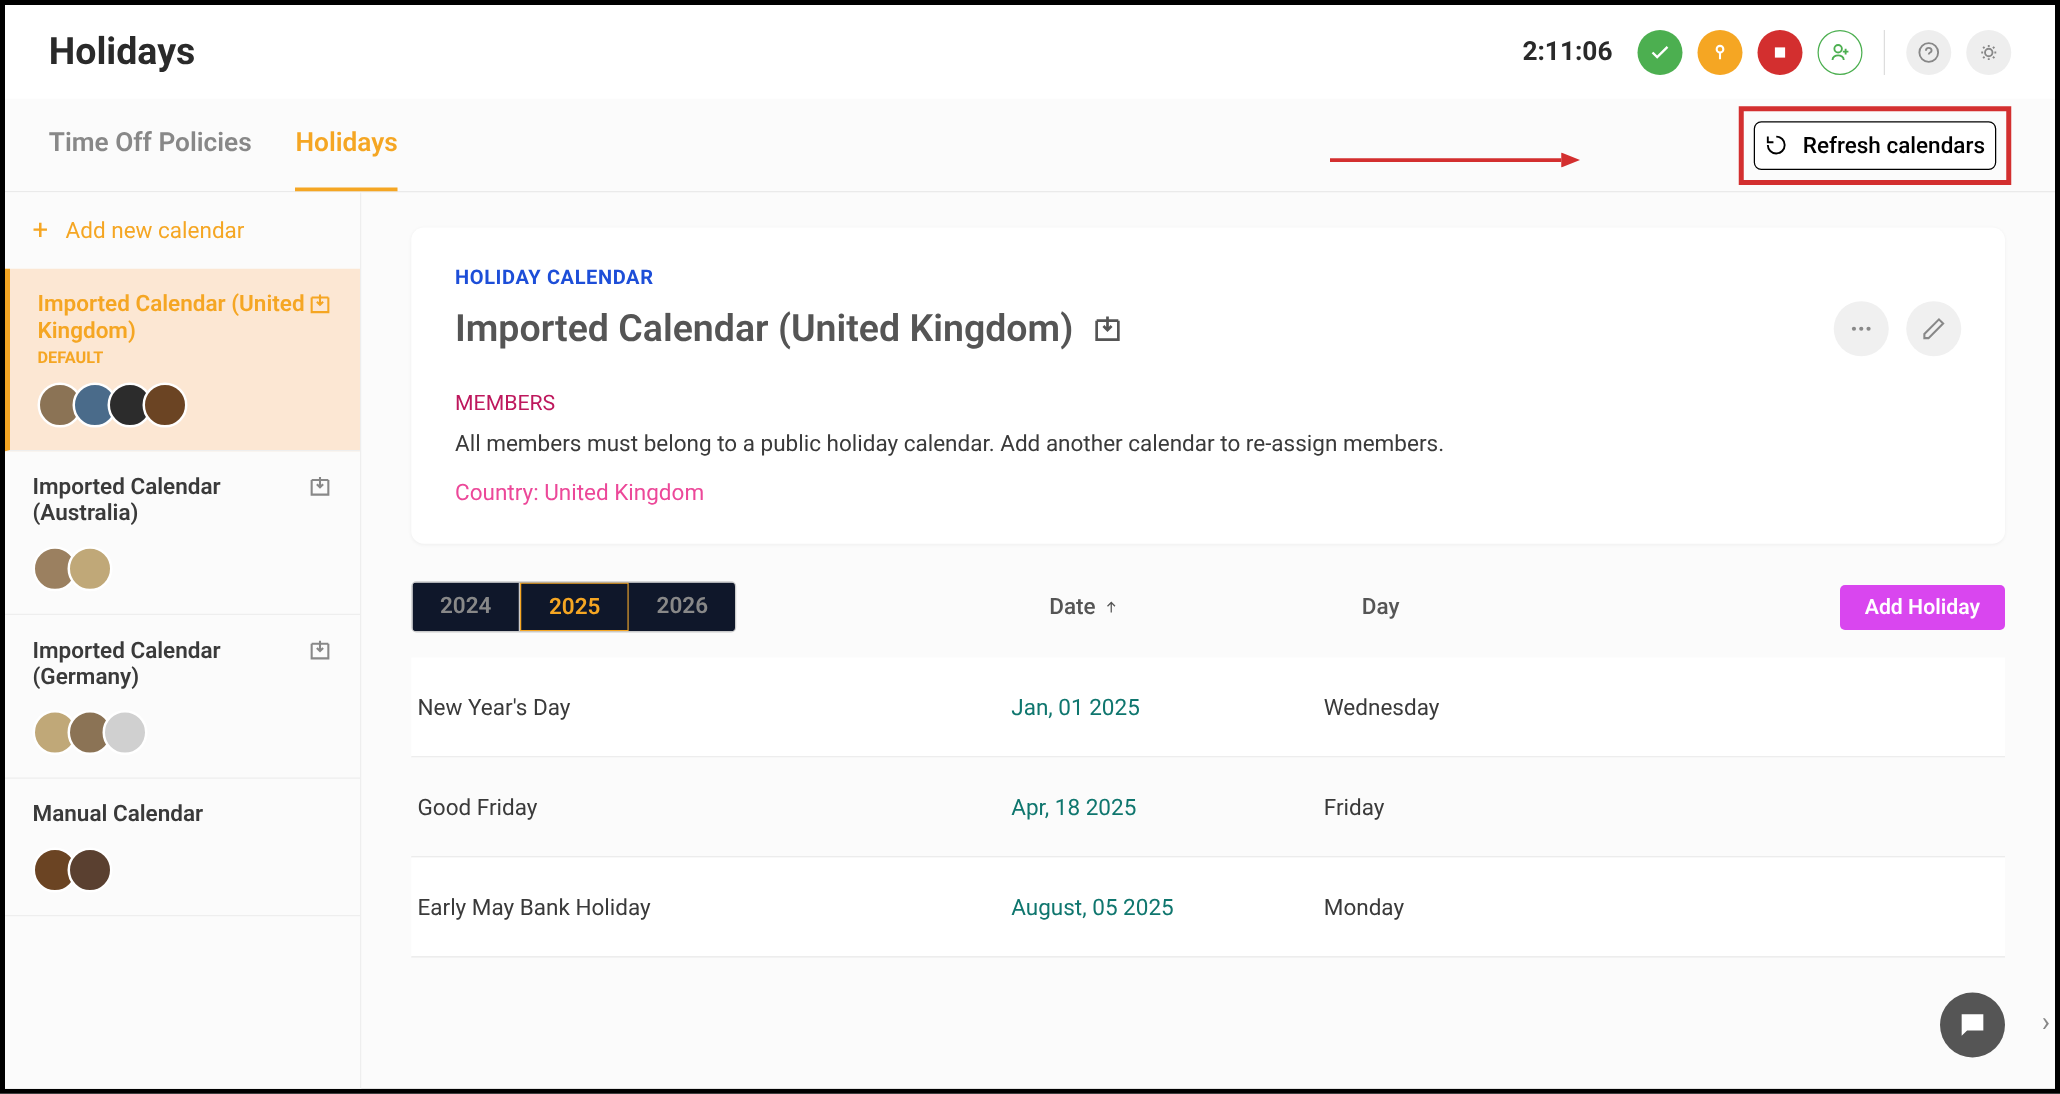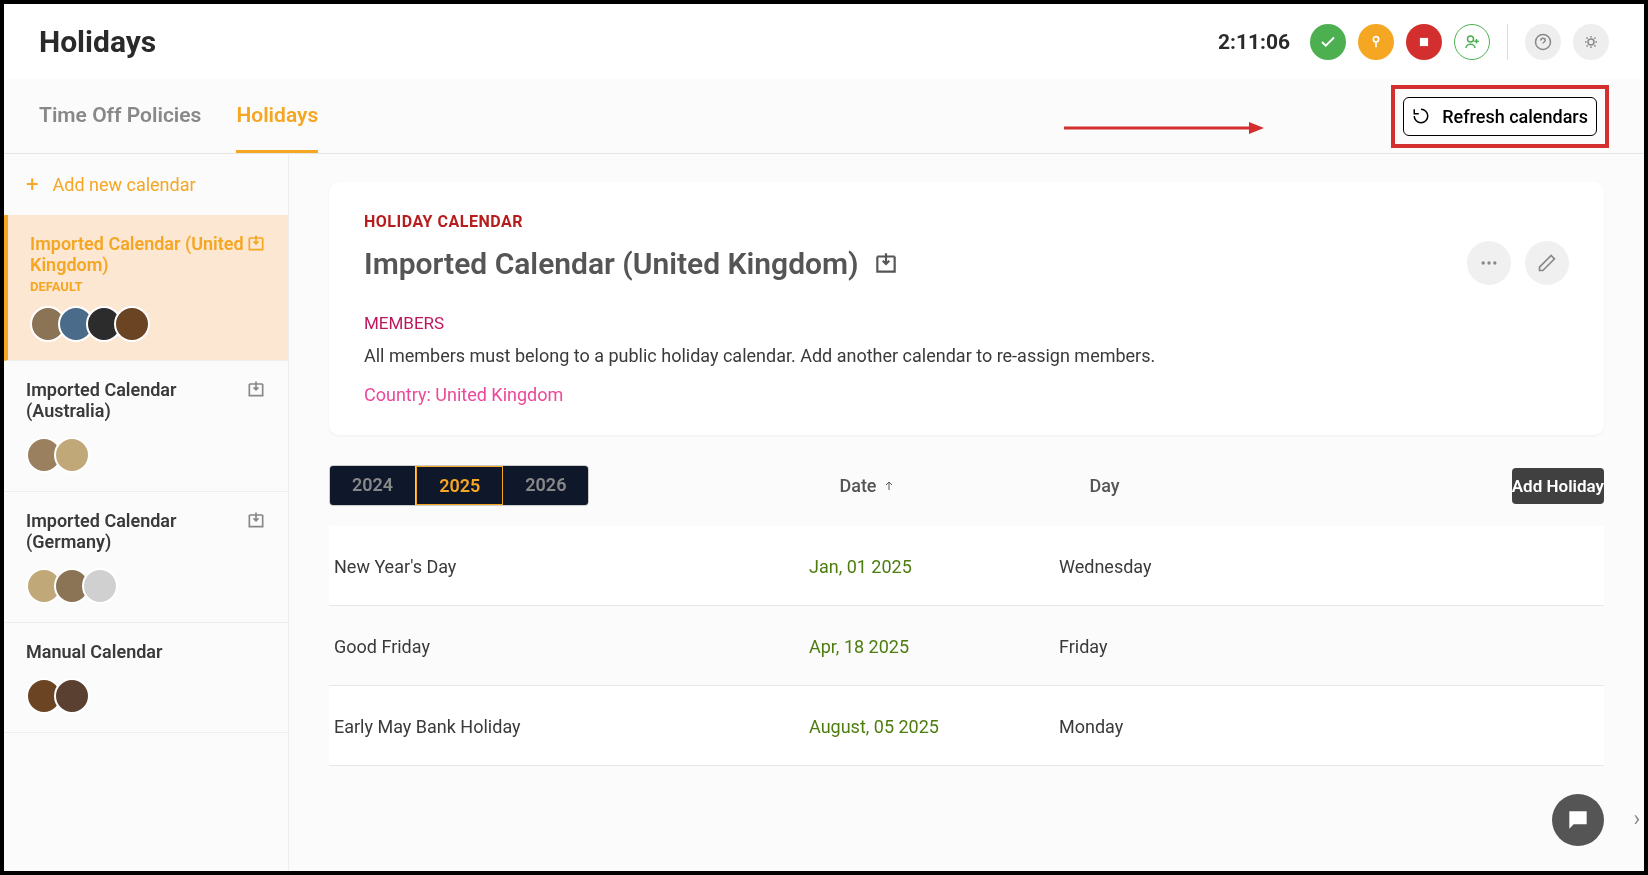--- a/index.html
+++ b/index.html
@@ -37,39 +37,39 @@
     .sidebar-item-title { font-size: 18px; font-weight: 600; color: #3a3a3a; margin-bottom: 4px; }
     .sidebar-item.active .sidebar-item-title { color: #F5A623; }
     .default-badge { font-size: 13px; font-weight: 700; color: #F5A623; }
     .download-icon { color: #888; }
     .sidebar-item.active .download-icon { color: #F5A623; }
     .avatars { display: flex; margin-top: 12px; }
     .avatar { width: 36px; height: 36px; border-radius: 50%; border: 2px solid #fff; margin-right: -8px; background: #ccc; display: flex; align-items: center; justify-content: center; overflow: hidden; }
     
     .main { flex: 1; padding: 28px 40px; overflow-y: auto; }
     .card { background: #fff; border-radius: 10px; padding: 30px 35px; margin-bottom: 30px; box-shadow: 0 1px 3px rgba(0,0,0,0.05); }
-    .card-label { font-size: 16px; font-weight: 700; color: #b91c1c; letter-spacing: 0.5px; margin-bottom: 10px; }
+    .card-label { font-size: 16px; font-weight: 700; color: #1d4ed8; letter-spacing: 0.5px; margin-bottom: 10px; }
     .card-title-row { display: flex; align-items: center; justify-content: space-between; }
     .card-title { font-size: 30px; font-weight: 600; color: #555; display: flex; align-items: center; gap: 14px; }
     .card-actions { display: flex; gap: 14px; }
     .action-btn { width: 44px; height: 44px; border-radius: 50%; background: #f0f0f0; display: flex; align-items: center; justify-content: center; cursor: pointer; }
     .members-label { font-size: 17px; font-weight: 400; color: #be185d; margin-top: 28px; margin-bottom: 12px; }
     .members-text { font-size: 18px; color: #3a3a3a; margin-bottom: 18px; }
     .country-text { font-size: 18px; color: #ec4899; }
     
     .table-controls { display: flex; align-items: center; justify-content: space-between; margin-bottom: 0; }
     .year-tabs { display: flex; border: 1px solid #ccc; border-radius: 4px; overflow: hidden; }
     .year-tab { padding: 8px 22px; font-size: 18px; font-weight: 600; color: #888; background: #0f172a; cursor: pointer; border-right: 1px solid #ccc; }
     .year-tab:last-child { border-right: none; }
     .year-tab.active { color: #F5A623; border: 1px solid #F5A623; }
-    .add-holiday-btn { background: #404040; color: #fff; padding: 8px 0; border-radius: 4px; border: none; font-size: 17px; font-weight: 600; cursor: pointer; }
+    .add-holiday-btn { background: #d946ef; color: #fff; padding: 8px 20px; border-radius: 4px; border: none; font-size: 17px; font-weight: 600; cursor: pointer; }
     .table-row { display: flex; padding: 30px 0 28px 0; border-bottom: 1px solid #e8e8e8; background: #fff; }
     .table-row:nth-child(odd) {}
     .col-name { width: 480px; font-size: 18px; color: #3a3a3a; padding-left: 5px; }
-    .col-date { width: 250px; font-size: 18px; color: #4d7c0f; }
+    .col-date { width: 250px; font-size: 18px; color: #0f766e; }
     .col-day { flex: 1; font-size: 18px; color: #3a3a3a; }
     .header-text { font-weight: 500; color: #555; display: flex; align-items: center; gap: 6px; }
     
     .chat-bubble { position: absolute; bottom: 25px; right: 40px; width: 52px; height: 52px; border-radius: 50%; background: #555; display: flex; align-items: center; justify-content: center; cursor: pointer; }
     .scroll-right { position: absolute; bottom: 40px; right: 4px; font-size: 22px; color: #888; }
     
     svg { display: block; }
   </style>
 </head>
 <body>

